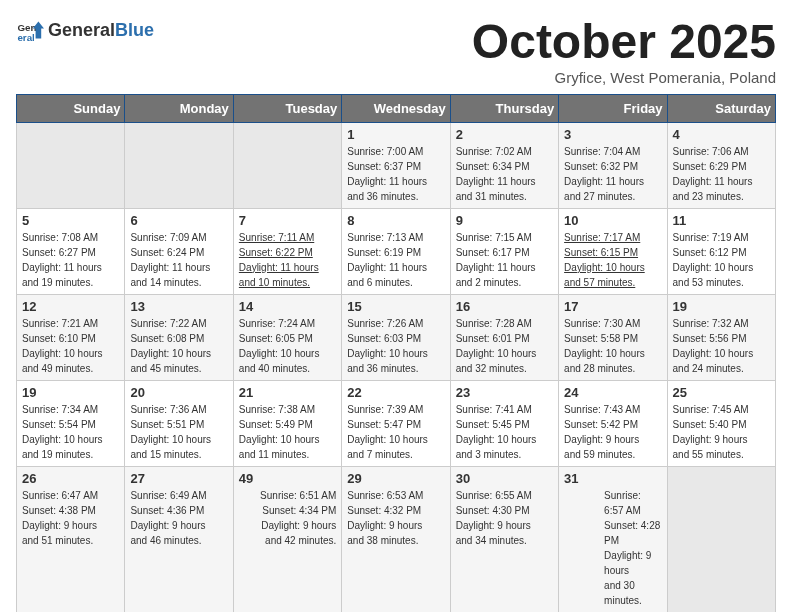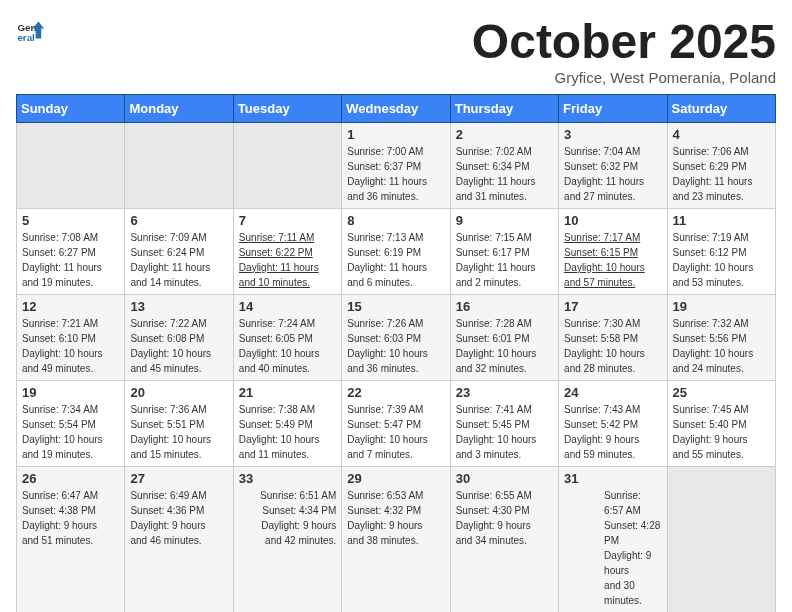--- a/index.html
+++ b/index.html
@@ -47,26 +47,26 @@
     .subtitle {
       font-size: 15px;
       color: #555;
     }
     table {
       width: 100%;
       border-collapse: collapse;
       table-layout: fixed;
     }
     thead tr th {
-      background-color: #3b82f6;
+      background-color: #737373;
       color: #fff;
       font-size: 13px;
       font-weight: bold;
       padding: 6px 4px;
-      text-align: left;
+      text-align: right;
       border: 1px solid #1a4f8a;
     }
     tbody tr td {
       border: 1px solid #ccc;
       vertical-align: top;
       padding: 4px 5px;
       font-size: 11px;
       color: #333;
       height: 85px;
     }
@@ -93,20 +93,26 @@
 </head>
 <body>
 
 <div class="header">
   <div class="logo">
     <svg class="logo-icon" viewBox="0 0 40 40">
       <text x="2" y="22" font-size="14" font-weight="bold" fill="#333">Gen</text>
       <text x="2" y="36" font-size="14" font-weight="bold" fill="#2c6fad">eral</text>
       <polygon points="32,8 40,18 36,18 36,32 28,32 28,18 24,18" fill="#2c6fad"></polygon>
     </svg>
+    <div>
+      <div style="display:flex; align-items:baseline; gap:0;">
+        <span class="logo-text-general">General</span>
+          <span class="logo-text-blue">Blue</span>
+      </div>
+    </div>
   </div>
   <div class="title-block">
     <div class="month-title">October 2025</div>
     <div class="subtitle">Gryfice, West Pomerania, Poland</div>
   </div>
 </div>
 
 <table>
   <thead>
     <tr id="header-row">
@@ -315,21 +321,21 @@
 and 51 minutes.</div>
         </td>
         <td>
           <span class="day-number">27</span>
           <div class="day-info" style="white-space: pre-line;">Sunrise: 6:49 AM
 Sunset: 4:36 PM
 Daylight: 9 hours
 and 46 minutes.</div>
         </td>
         <td>
-          <span class="day-number">33</span>
+          <span class="day-number">49</span>
           <div class="day-info" style="white-space: pre-line; text-align: right;">Sunrise: 6:51 AM
 Sunset: 4:34 PM
 Daylight: 9 hours
 and 42 minutes.</div>
         </td>
         <td>
           <span class="day-number">29</span>
           <div class="day-info" style="white-space: pre-line;">Sunrise: 6:53 AM
 Sunset: 4:32 PM
 Daylight: 9 hours

